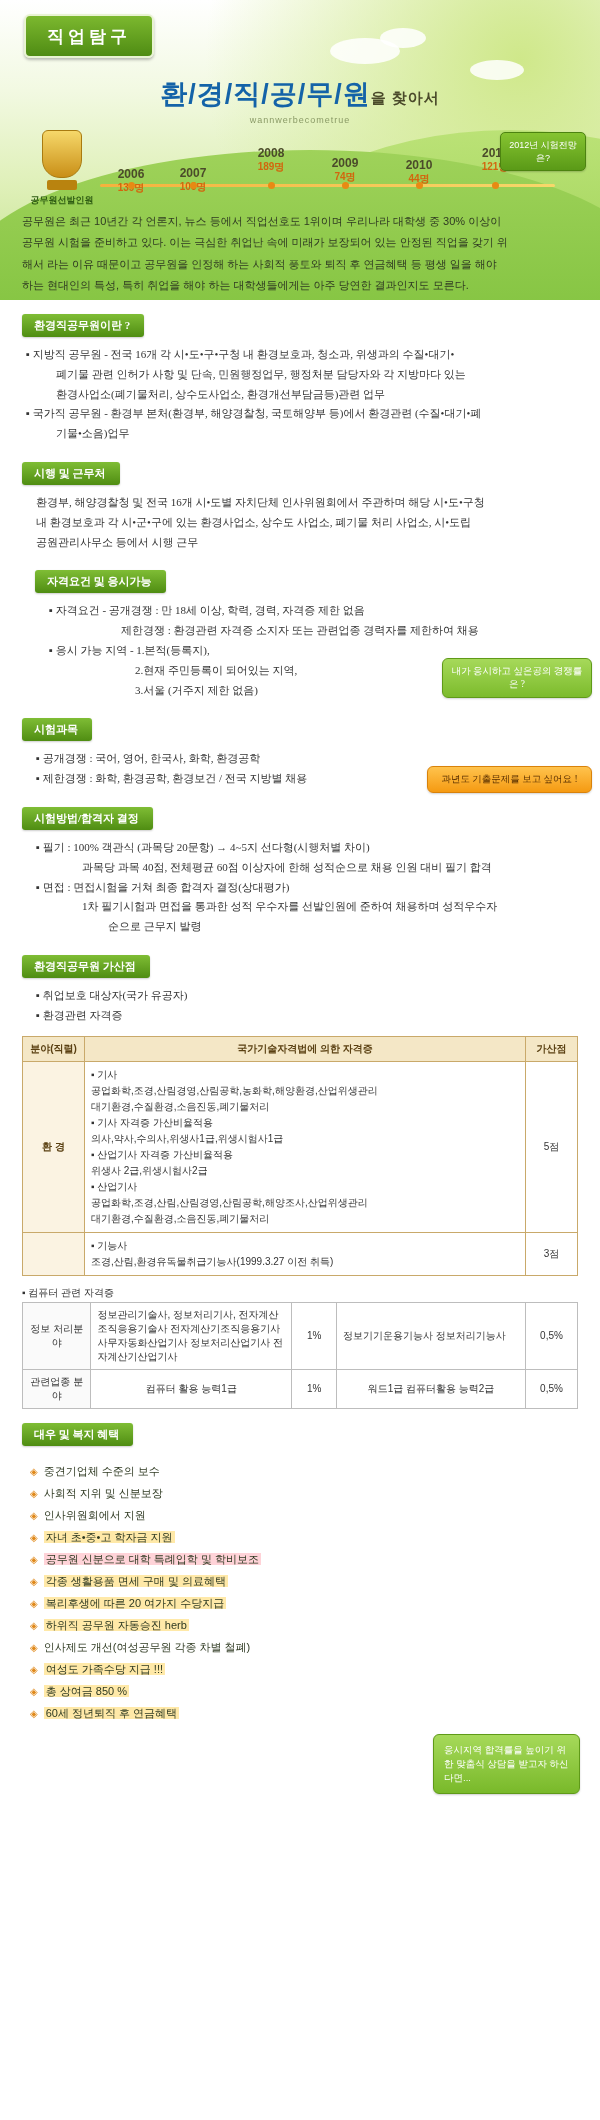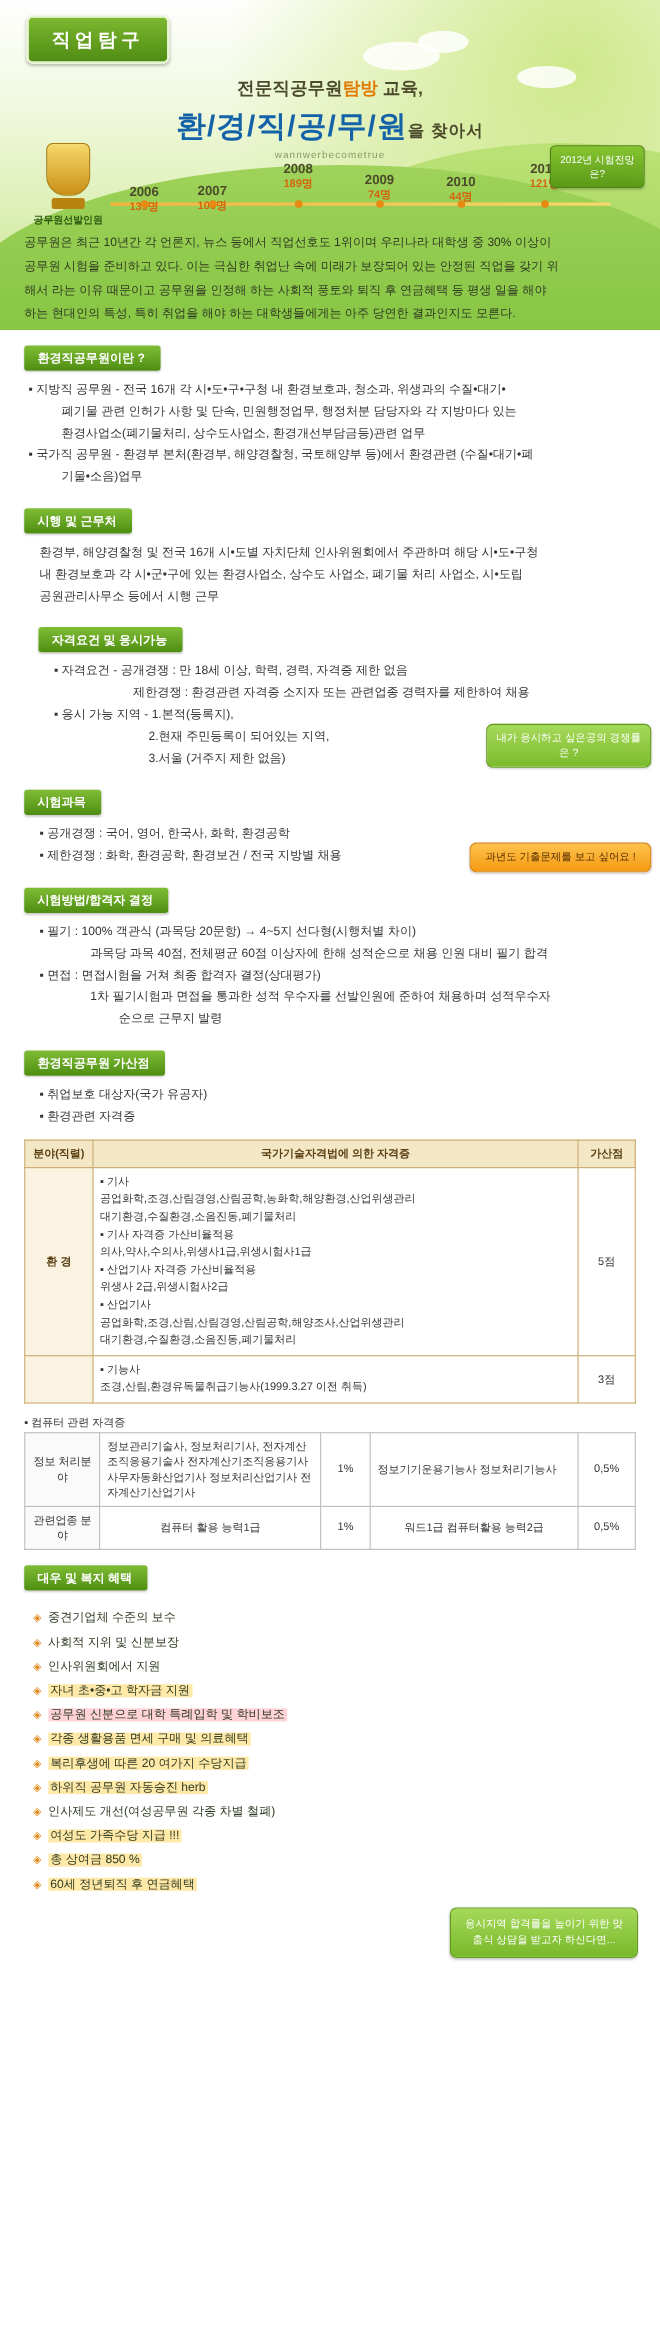--- a/index.html
+++ b/index.html
@@ -104,21 +104,21 @@
   
   .sec-head {
     display:inline-block;
     background:linear-gradient(180deg,#7fbd35,#4f8d12);
     color:#fff; font-weight:bold; font-size:11px;
     padding:4px 14px 4px 12px;
     border-radius:3px;
     box-shadow:0 1px 2px rgba(0,0,0,.2);
     margin:0 0 8px 0;
   }
-  .sec { padding:14px 22px 4px 22px; }
+  .sec { padding:14px 22px 4px 22px;font-family:Liberation Serif, serif; }
   .sec-body { font-size:11px; line-height:1.8; color:#333; }
   .sec-body .row { padding-left:10px; text-indent:-10px; }
   .sec-body .sub2 { padding-left:34px; }
 
   
   .bubble {
     position:absolute;
     background:linear-gradient(180deg,#a6d95a,#7cbb2c);
     border:1px solid #5f9a18;
     border-radius:6px;
@@ -154,47 +154,44 @@
 
   
   .benefits { padding:6px 22px 0 30px; }
   .ben-item { font-size:11px; line-height:2.0; color:#2f3a22; }
   .ben-item .bullet { color:#e0891a; margin-right:6px; font-size:10px; }
   .mark { background:#ffe9a8; padding:0 2px; }
   .mark-pink { background:#ffd3d8; padding:0 2px; }
 
   .footer-area { position:relative; height:90px; }
   .footer-bubble {
-    position:absolute; right:20px; top:10px; width:171px;
+    position:absolute; right:20px; top:10px; width:147px;
     background:linear-gradient(180deg,#a6d95a,#79b92a);
     border:1px solid #5f9a18; border-radius:6px;
     color:#fff; font-size:9.5px; line-height:1.5; padding:8px 10px;
-    text-align:center; cursor:pointer;
+    cursor:pointer;
     box-shadow:0 1px 2px rgba(0,0,0,.2);
   }
   .note { font-size:10px; color:#333; padding:10px 22px 2px 22px; }
 </style>
 </head>
 <body>
 
 <div class="page">
 
   <div class="hero">
     <div class="hill2"></div>
     <div class="hill"></div>
     <div class="cloud c1"></div>
     <div class="cloud c2"></div>
     <div class="cloud c3"></div>
 
     <div class="logo-tab">직업탐구</div>
 
     <div class="hero-title">
-      <div class="l1">
-        <span>전문직공무원</span><span class="accent">탐방</span><span> 교육,</span>
-      </div>
       <div class="l2">
         <span class="w">환/경/직/공/무/원</span><span class="small">을 찾아서</span>
       </div>
       <div class="sub">wannwerbecometrue</div>
     </div>
 
     <div class="trophy">
       <div class="cup"></div>
       <div class="base"></div>
       <div class="label">공무원선발인원</div>

